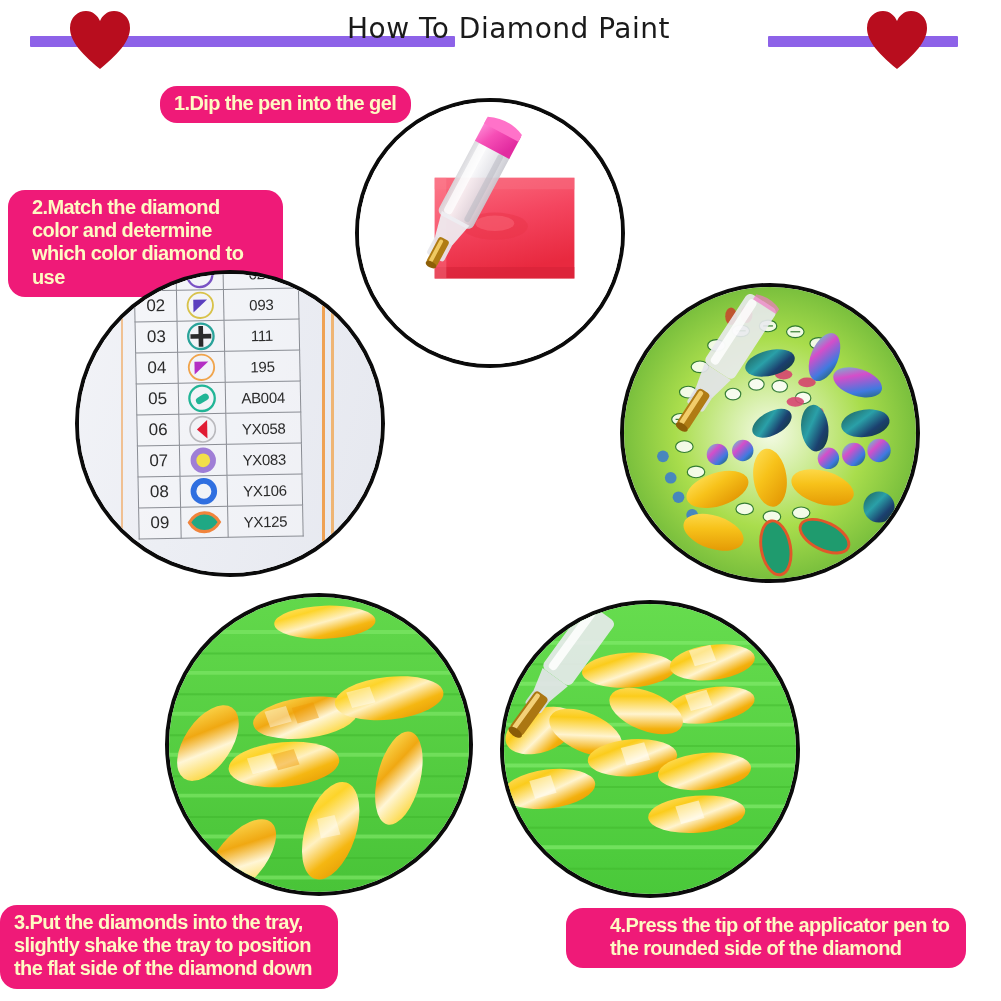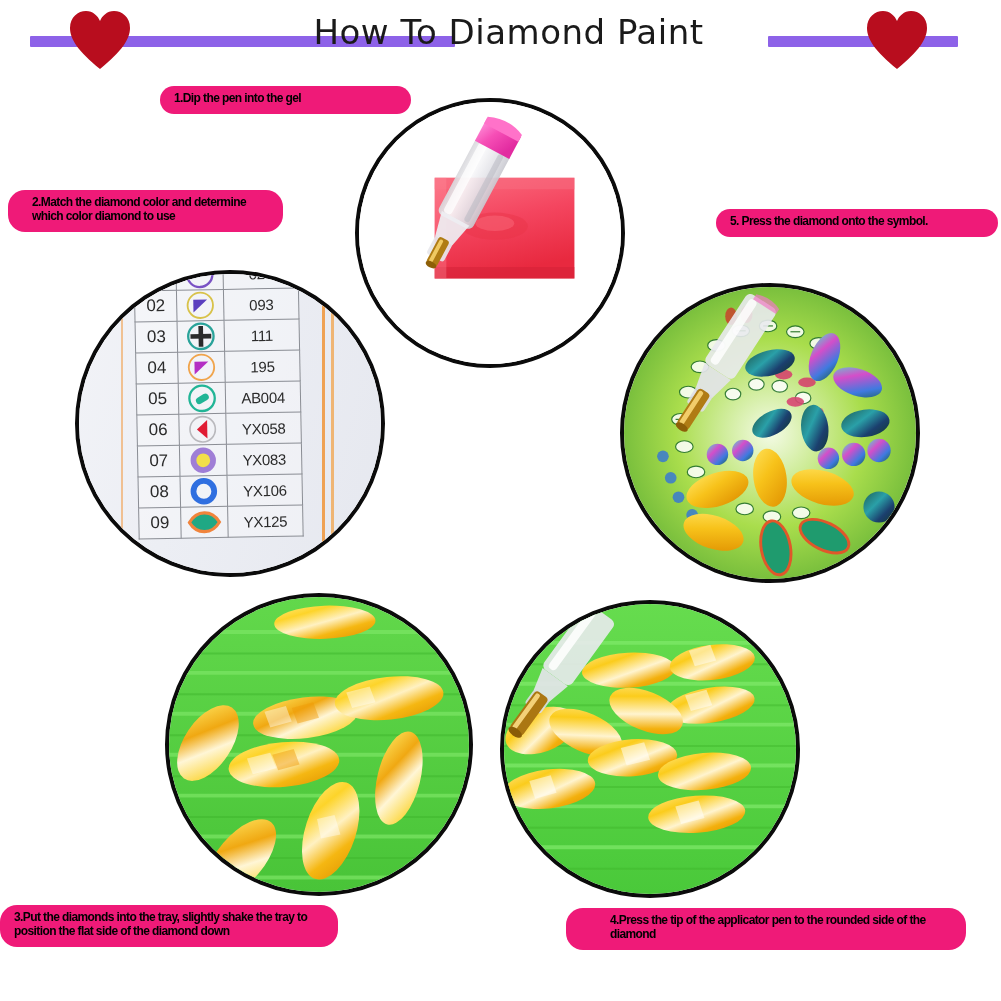--- a/index.html
+++ b/index.html
@@ -36,36 +36,36 @@
   .heart svg { display: block; width: 100%; height: 100%; }
   .heart.left  { left: 68px;  top: 9px;  }
   .heart.right { left: 865px; top: 9px;  }
 
   .page-title {
     position: absolute;
     left: 16px; right: 0;
     top: 12px;
     text-align: center;
     font-family: "DejaVu Sans", sans-serif;
-    font-size: 34px;
+    font-size: 28px;
     font-weight: 400;
     letter-spacing: 0.5px;
     color: #1a1a1a;
     white-space: nowrap;
   }
 
   
   .callout {
     position: absolute;
     background: #ef1a78;
-    color: #000000;
+    color: #fef9c3;
     border-radius: 17px;
     padding: 6px 14px 8px 14px;
     font-family: "Liberation Sans", sans-serif;
-    font-size: 12px;
+    font-size: 20px;
     font-weight: 700;
     line-height: 1.16;
     letter-spacing: -0.6px;
     box-sizing: border-box;
   }
 
   #callout-1 { left: 160px; top: 86px;  width: 251px; }
   #callout-2 { left: 8px;   top: 190px; width: 275px; padding-left: 24px; }
   #callout-5 { left: 716px; top: 209px; width: 282px; }
   #callout-3 { left: 0px;   top: 905px; width: 338px; }
@@ -147,21 +147,20 @@
   <div class="heart right">
     <svg viewBox="0 0 64 62">
       <path d="M32 60 C10 42 2 30 2 19 C2 8 10 2 18 2 C25 2 30 7 32 12 C34 7 39 2 46 2 C54 2 62 8 62 19 C62 30 54 42 32 60 Z" fill="#b80d1e"></path>
     </svg>
   </div>
 
   <div class="page-title">How To Diamond Paint</div>
 
   <div class="callout" id="callout-1">1.Dip the pen into the gel</div>
   <div class="callout" id="callout-2">2.Match the diamond color and determine which color diamond to use</div>
-  <div class="callout" id="callout-5">5.  Press the diamond onto the symbol.</div>
   <div class="callout" id="callout-3">3.Put the diamonds into the tray, slightly shake the tray to position the flat side of the diamond down</div>
   <div class="callout" id="callout-4">4.Press the tip of the applicator pen to the rounded side of the diamond</div>
 
   <div class="photo-circle" id="circle-1">
     <svg viewBox="0 0 270 270" preserveAspectRatio="xMidYMid slice">
       <defs>
         <linearGradient id="gelG" x1="0" y1="0" x2="0.3" y2="1">
           <stop offset="0" stop-color="#fb6d80"></stop>
           <stop offset="0.5" stop-color="#f4455f"></stop>
           <stop offset="1" stop-color="#e8293f"></stop>

